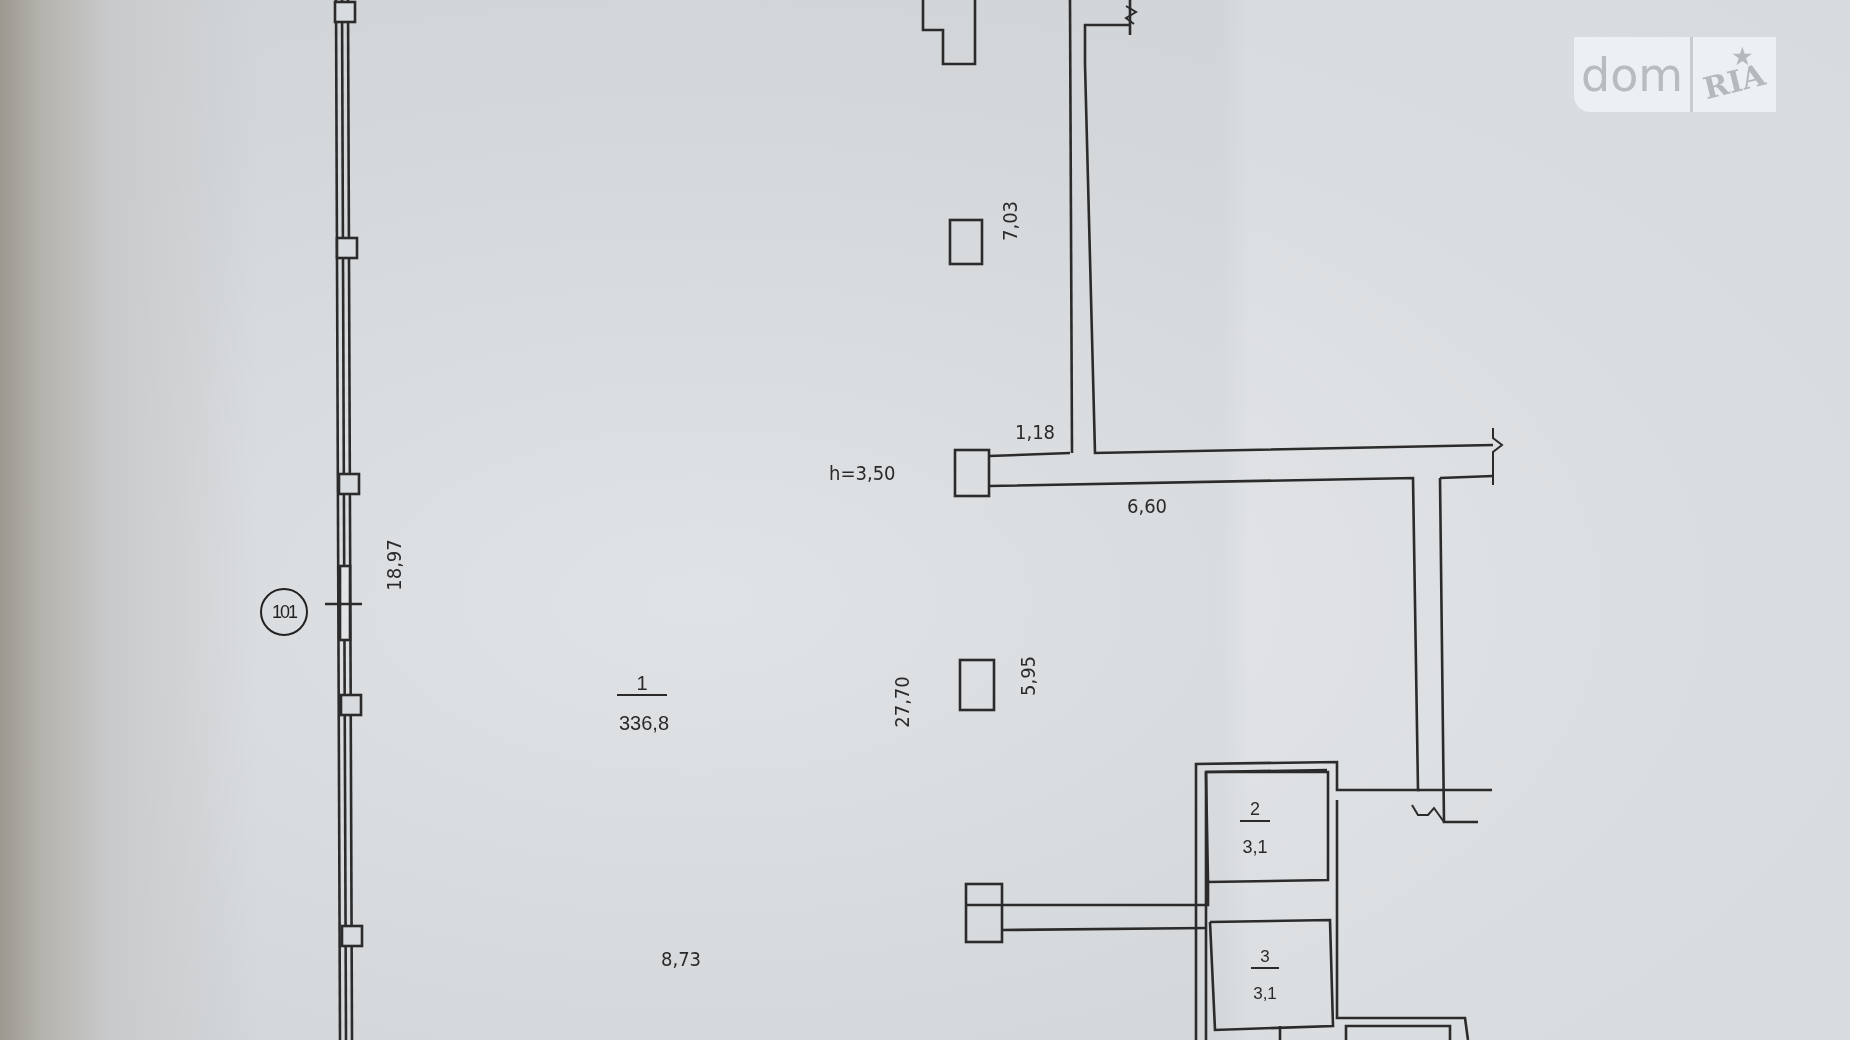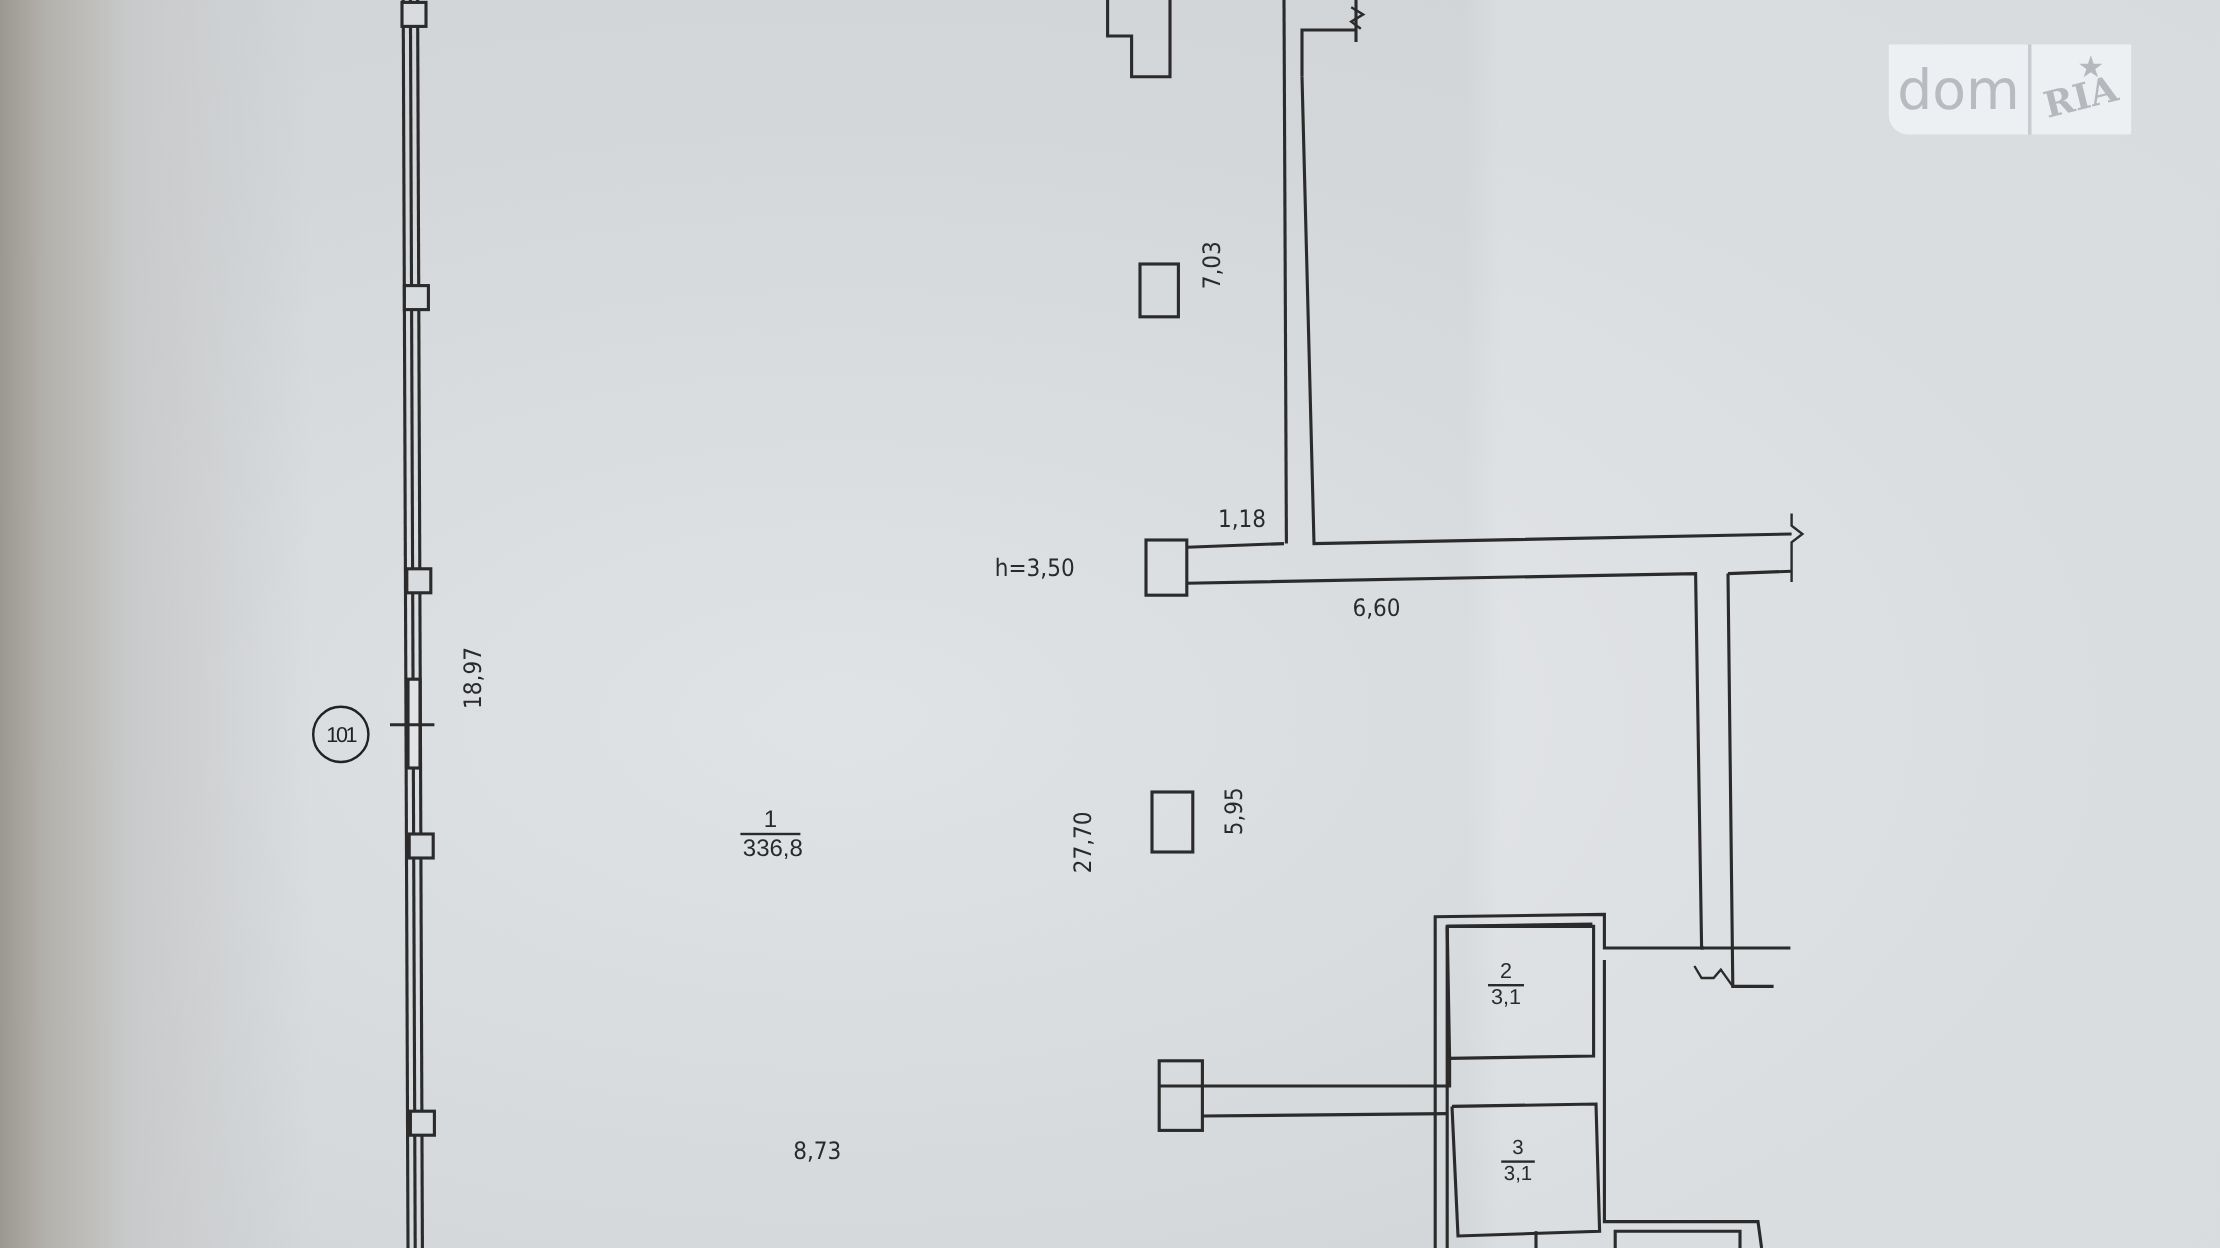--- a/index.html
+++ b/index.html
@@ -17,21 +17,21 @@
     }
     svg.plan { position: absolute; left: 0; top: 0; }
     .lbl {
       position: absolute; color: #2a2a2a; font-size: 20px; line-height: 1;
       font-family: "DejaVu Sans Condensed", "DejaVu Sans", sans-serif;
       white-space: nowrap;
     }
     .rot { transform: rotate(-90deg); transform-origin: center center; }
     .frac { position: absolute; text-align: center; color: #2a2a2a; font-size: 20px; line-height: 1.1; }
     .frac .num { display: block; }
-    .frac .den { display: block; border-top: 2px solid #2a2a2a; padding: 0 2px; }
+    .frac .den { display: block; border-top: 2px solid #2a2a2a; padding: 16px 2px; }
     .axis-bubble {
       position: absolute; width: 44px; height: 44px; border: 2.5px solid #222; border-radius: 50%;
       display: flex; align-items: center; justify-content: center;
       font-size: 18px; font-weight: normal; color: #222; letter-spacing: -2px;
     }
     .logo {
       position: absolute; left: 1563px; top: 37px; width: 202px; height: 75px;
       display: flex;
       padding-left: 11px;
     }

